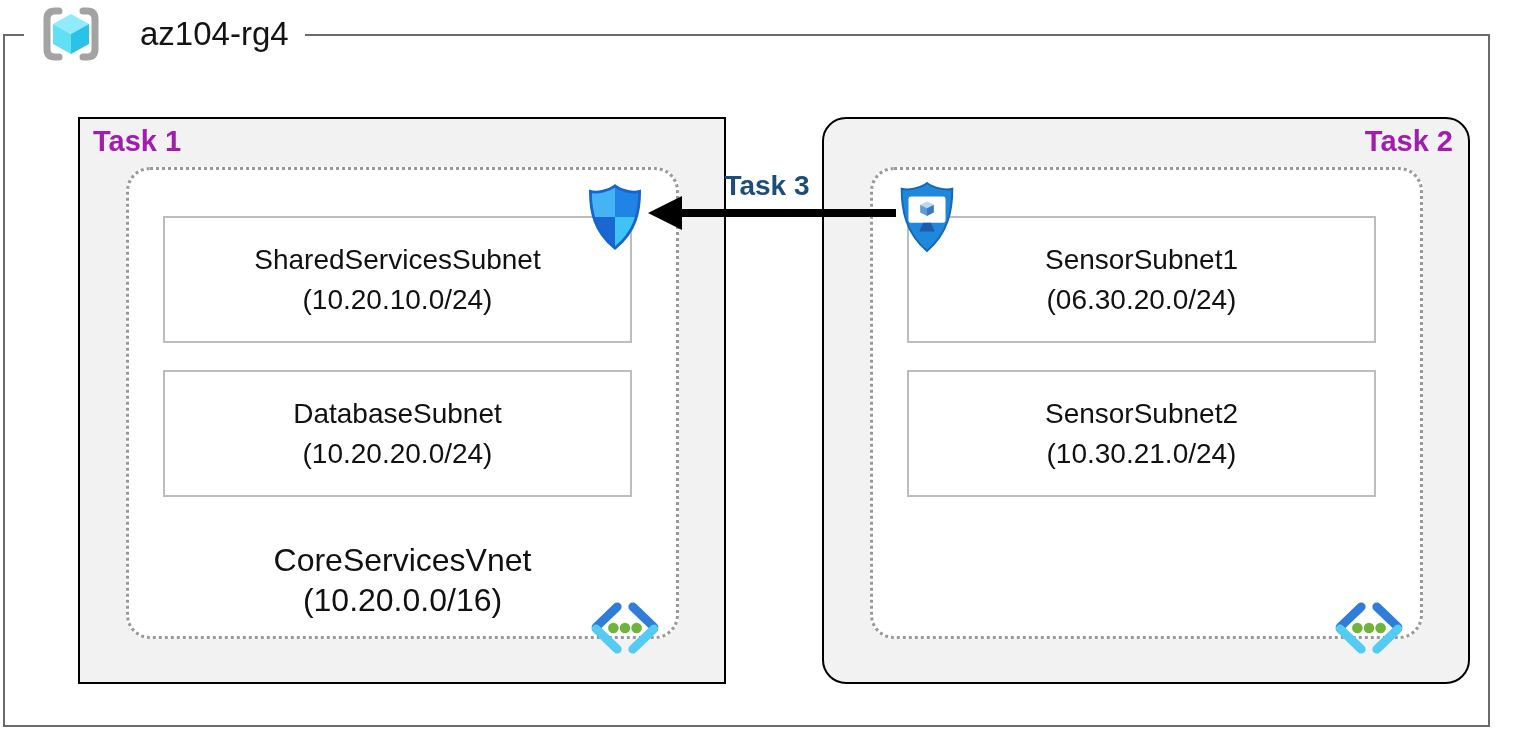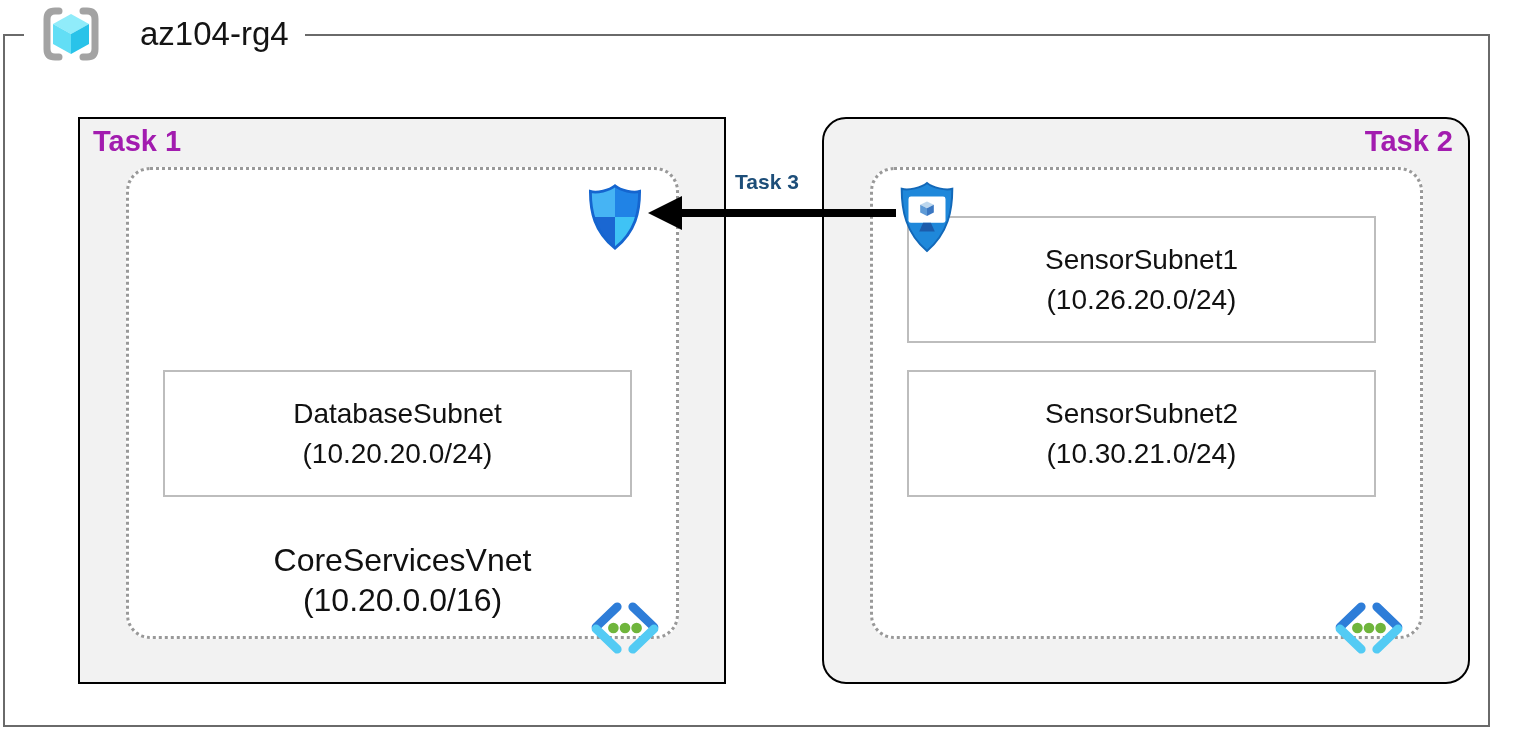--- a/index.html
+++ b/index.html
@@ -108,21 +108,21 @@
     position: absolute; left: 648px; top: 196px;
     width: 0; height: 0;
     border-top: 17px solid transparent;
     border-bottom: 17px solid transparent;
     border-right: 34px solid #000000;
     z-index: 4;
   }
   .task3-label {
     position: absolute; left: 682px; top: 170px; width: 170px;
     text-align: center;
-    font-size: 21px; font-weight: 700; color: #1d4e79;
+    font-size: 28px; font-weight: 700; color: #1d4e79;
     z-index: 4;
   }
 </style>
 </head>
 <body>
 
 <div class="stage">
 
   <div class="outer-frame"></div>
 
@@ -133,20 +133,24 @@
       <polygon points="31,8 49,18 31,28 13,18" fill="#90ecfa"></polygon>
       <polygon points="13,18 31,28 31,48 13,38" fill="#62def5"></polygon>
       <polygon points="49,18 31,28 31,48 49,38" fill="#29c3e9"></polygon>
     </svg>
     <span class="rg-title">az104-rg4</span>
   </div>
 
   <div class="task-box left">
     <div class="task-label tl">Task 1</div>
     <div class="vnet-dashed">
+      <div class="subnet-box first">
+        <div>SharedServicesSubnet</div>
+        <div>(10.20.10.0/24)</div>
+      </div>
       <div class="subnet-box second">
         <div>DatabaseSubnet</div>
         <div>(10.20.20.0/24)</div>
       </div>
       <div class="vnet-label">
         <div>CoreServicesVnet</div>
         <div>(10.20.0.0/16)</div>
       </div>
       <svg class="vnet-icon" viewBox="0 0 76 60">
         <line x1="30" y1="8" x2="8" y2="29" stroke="#2e7dd8" stroke-width="9" stroke-linecap="round"></line>
@@ -158,21 +162,21 @@
         <circle cx="50" cy="30" r="5.5" fill="#6fb53c"></circle>
       </svg>
     </div>
   </div>
 
   <div class="task-box right">
     <div class="task-label tr">Task 2</div>
     <div class="vnet-dashed">
       <div class="subnet-box first">
         <div>SensorSubnet1</div>
-        <div>(10.26.20.0/24)</div>
+        <div>(06.30.20.0/24)</div>
       </div>
       <div class="subnet-box second">
         <div>SensorSubnet2</div>
         <div>(10.30.21.0/24)</div>
       </div>
       <svg class="vnet-icon" viewBox="0 0 76 60">
         <line x1="30" y1="8" x2="8" y2="29" stroke="#2e7dd8" stroke-width="9" stroke-linecap="round"></line>
         <line x1="8" y1="31" x2="30" y2="52" stroke="#53cbf4" stroke-width="9" stroke-linecap="round"></line>
         <line x1="46" y1="8" x2="68" y2="29" stroke="#2e7dd8" stroke-width="9" stroke-linecap="round"></line>
         <line x1="68" y1="31" x2="46" y2="52" stroke="#53cbf4" stroke-width="9" stroke-linecap="round"></line>

